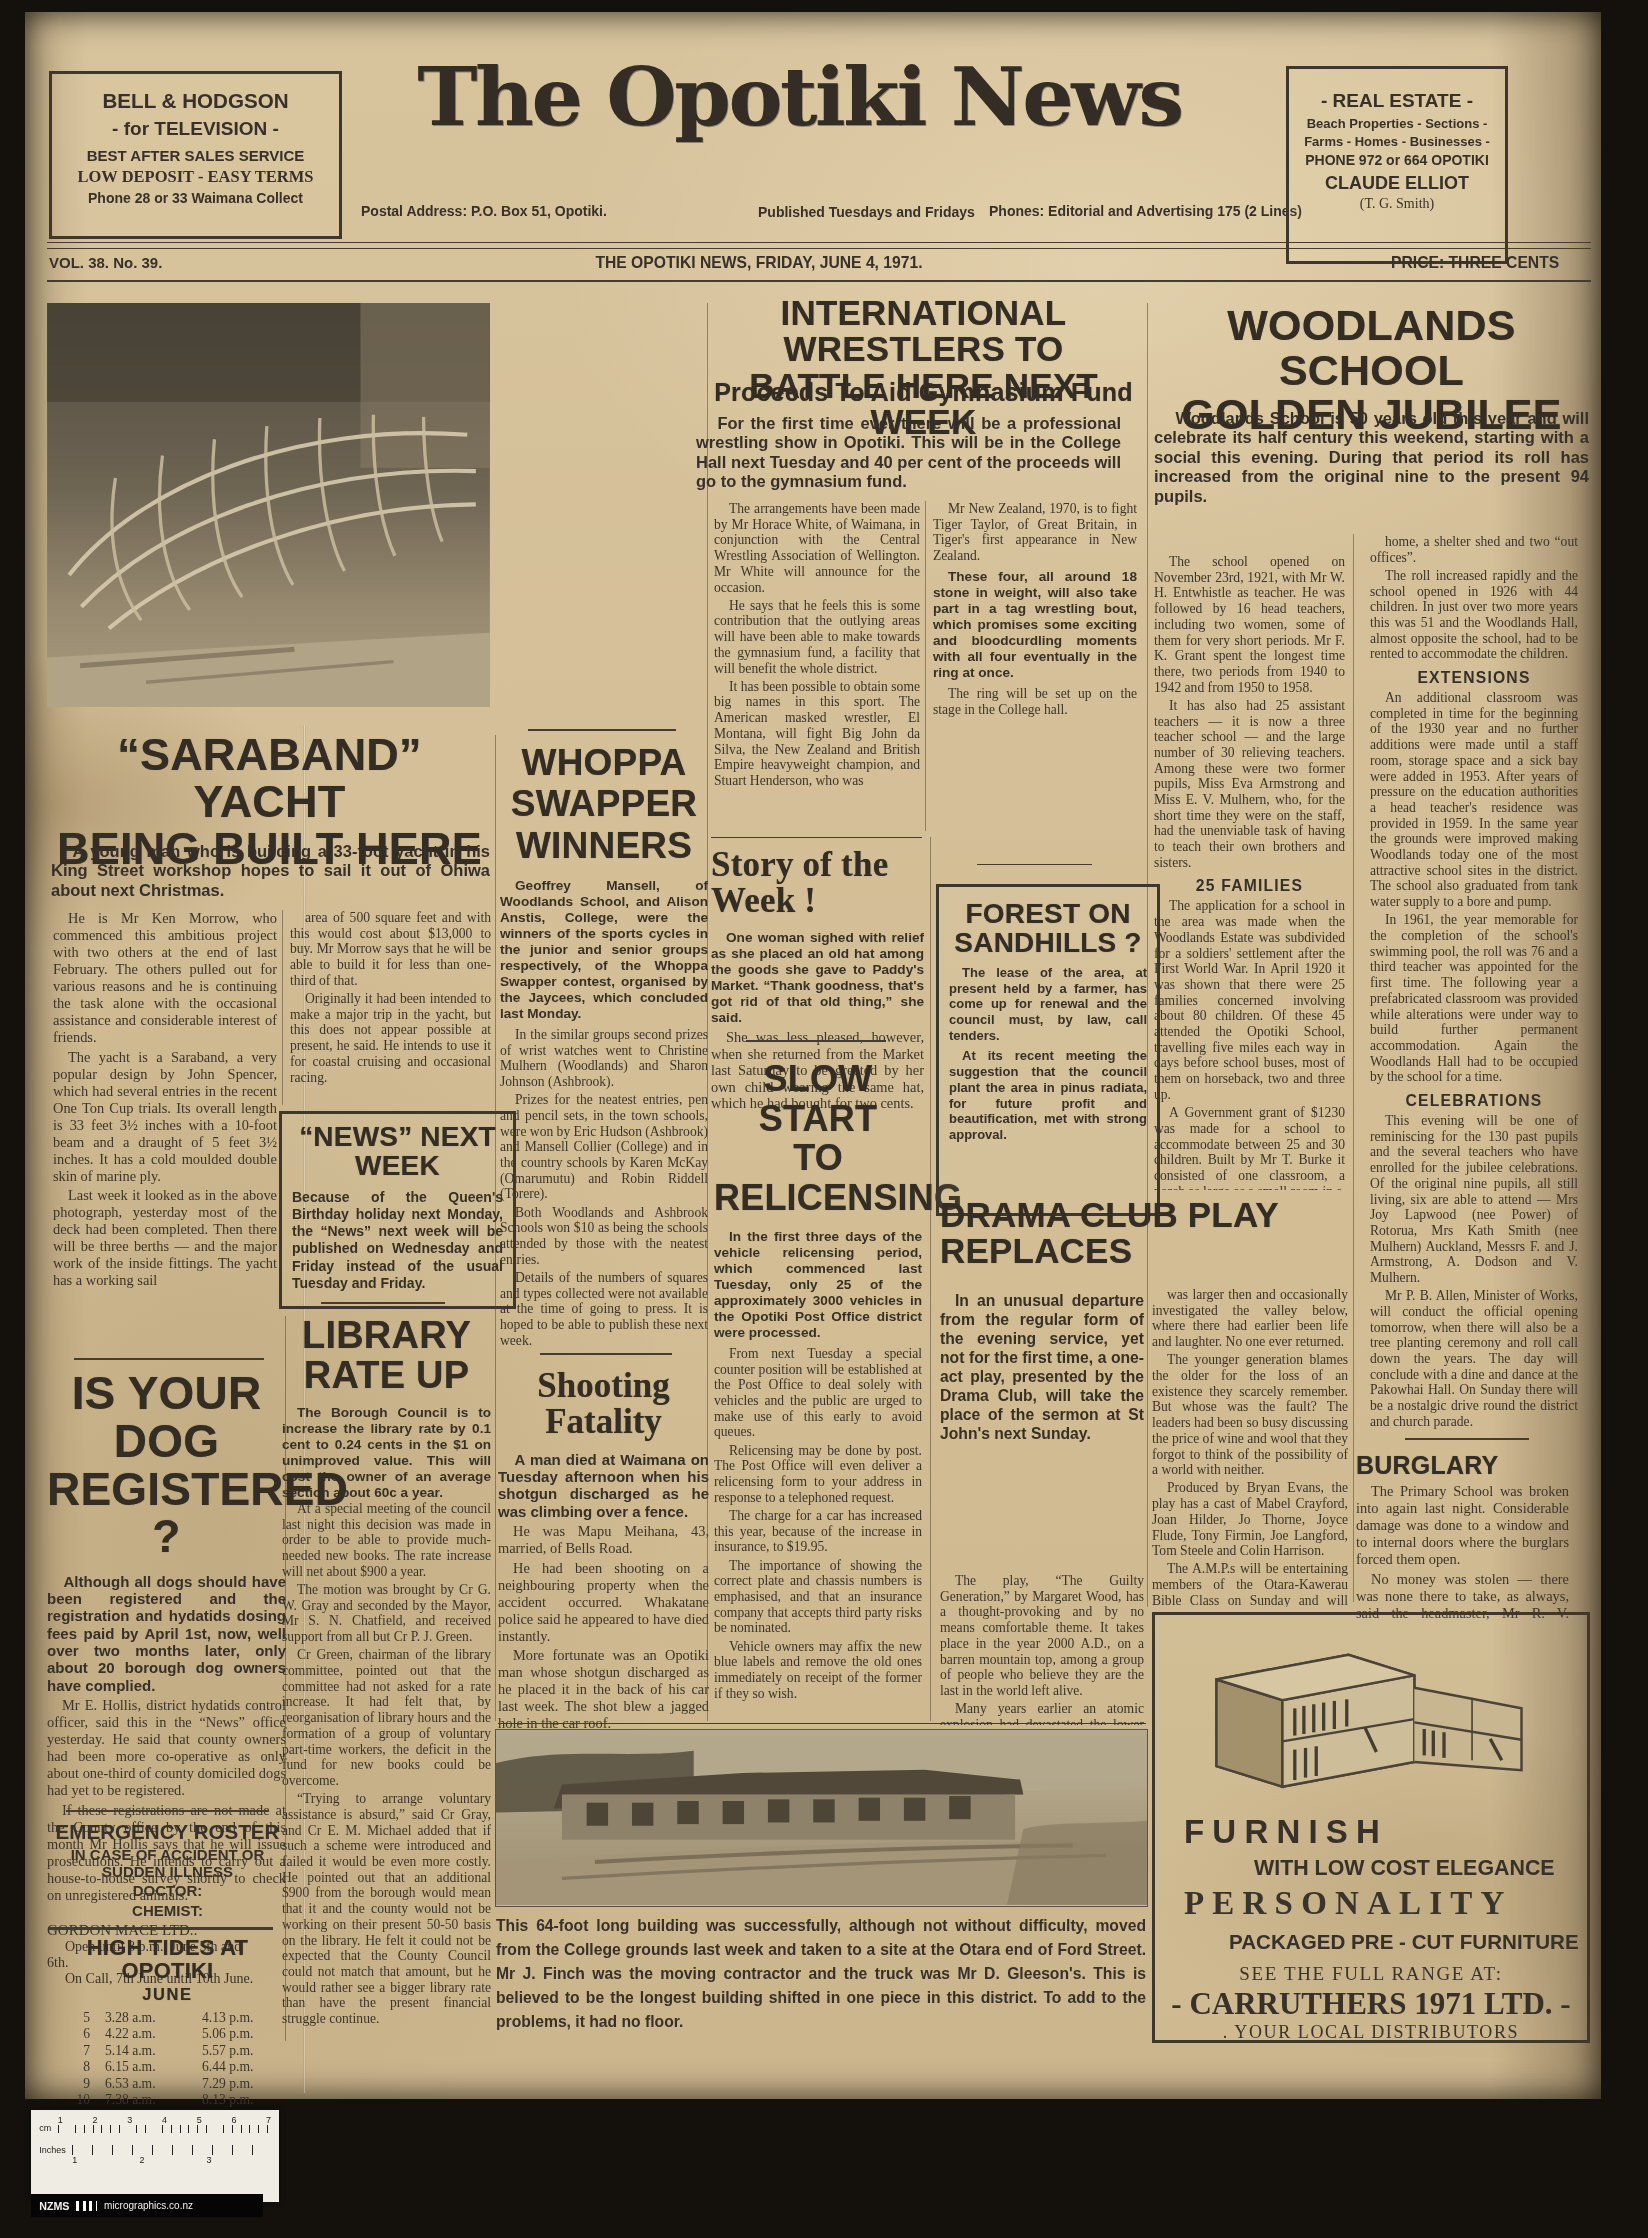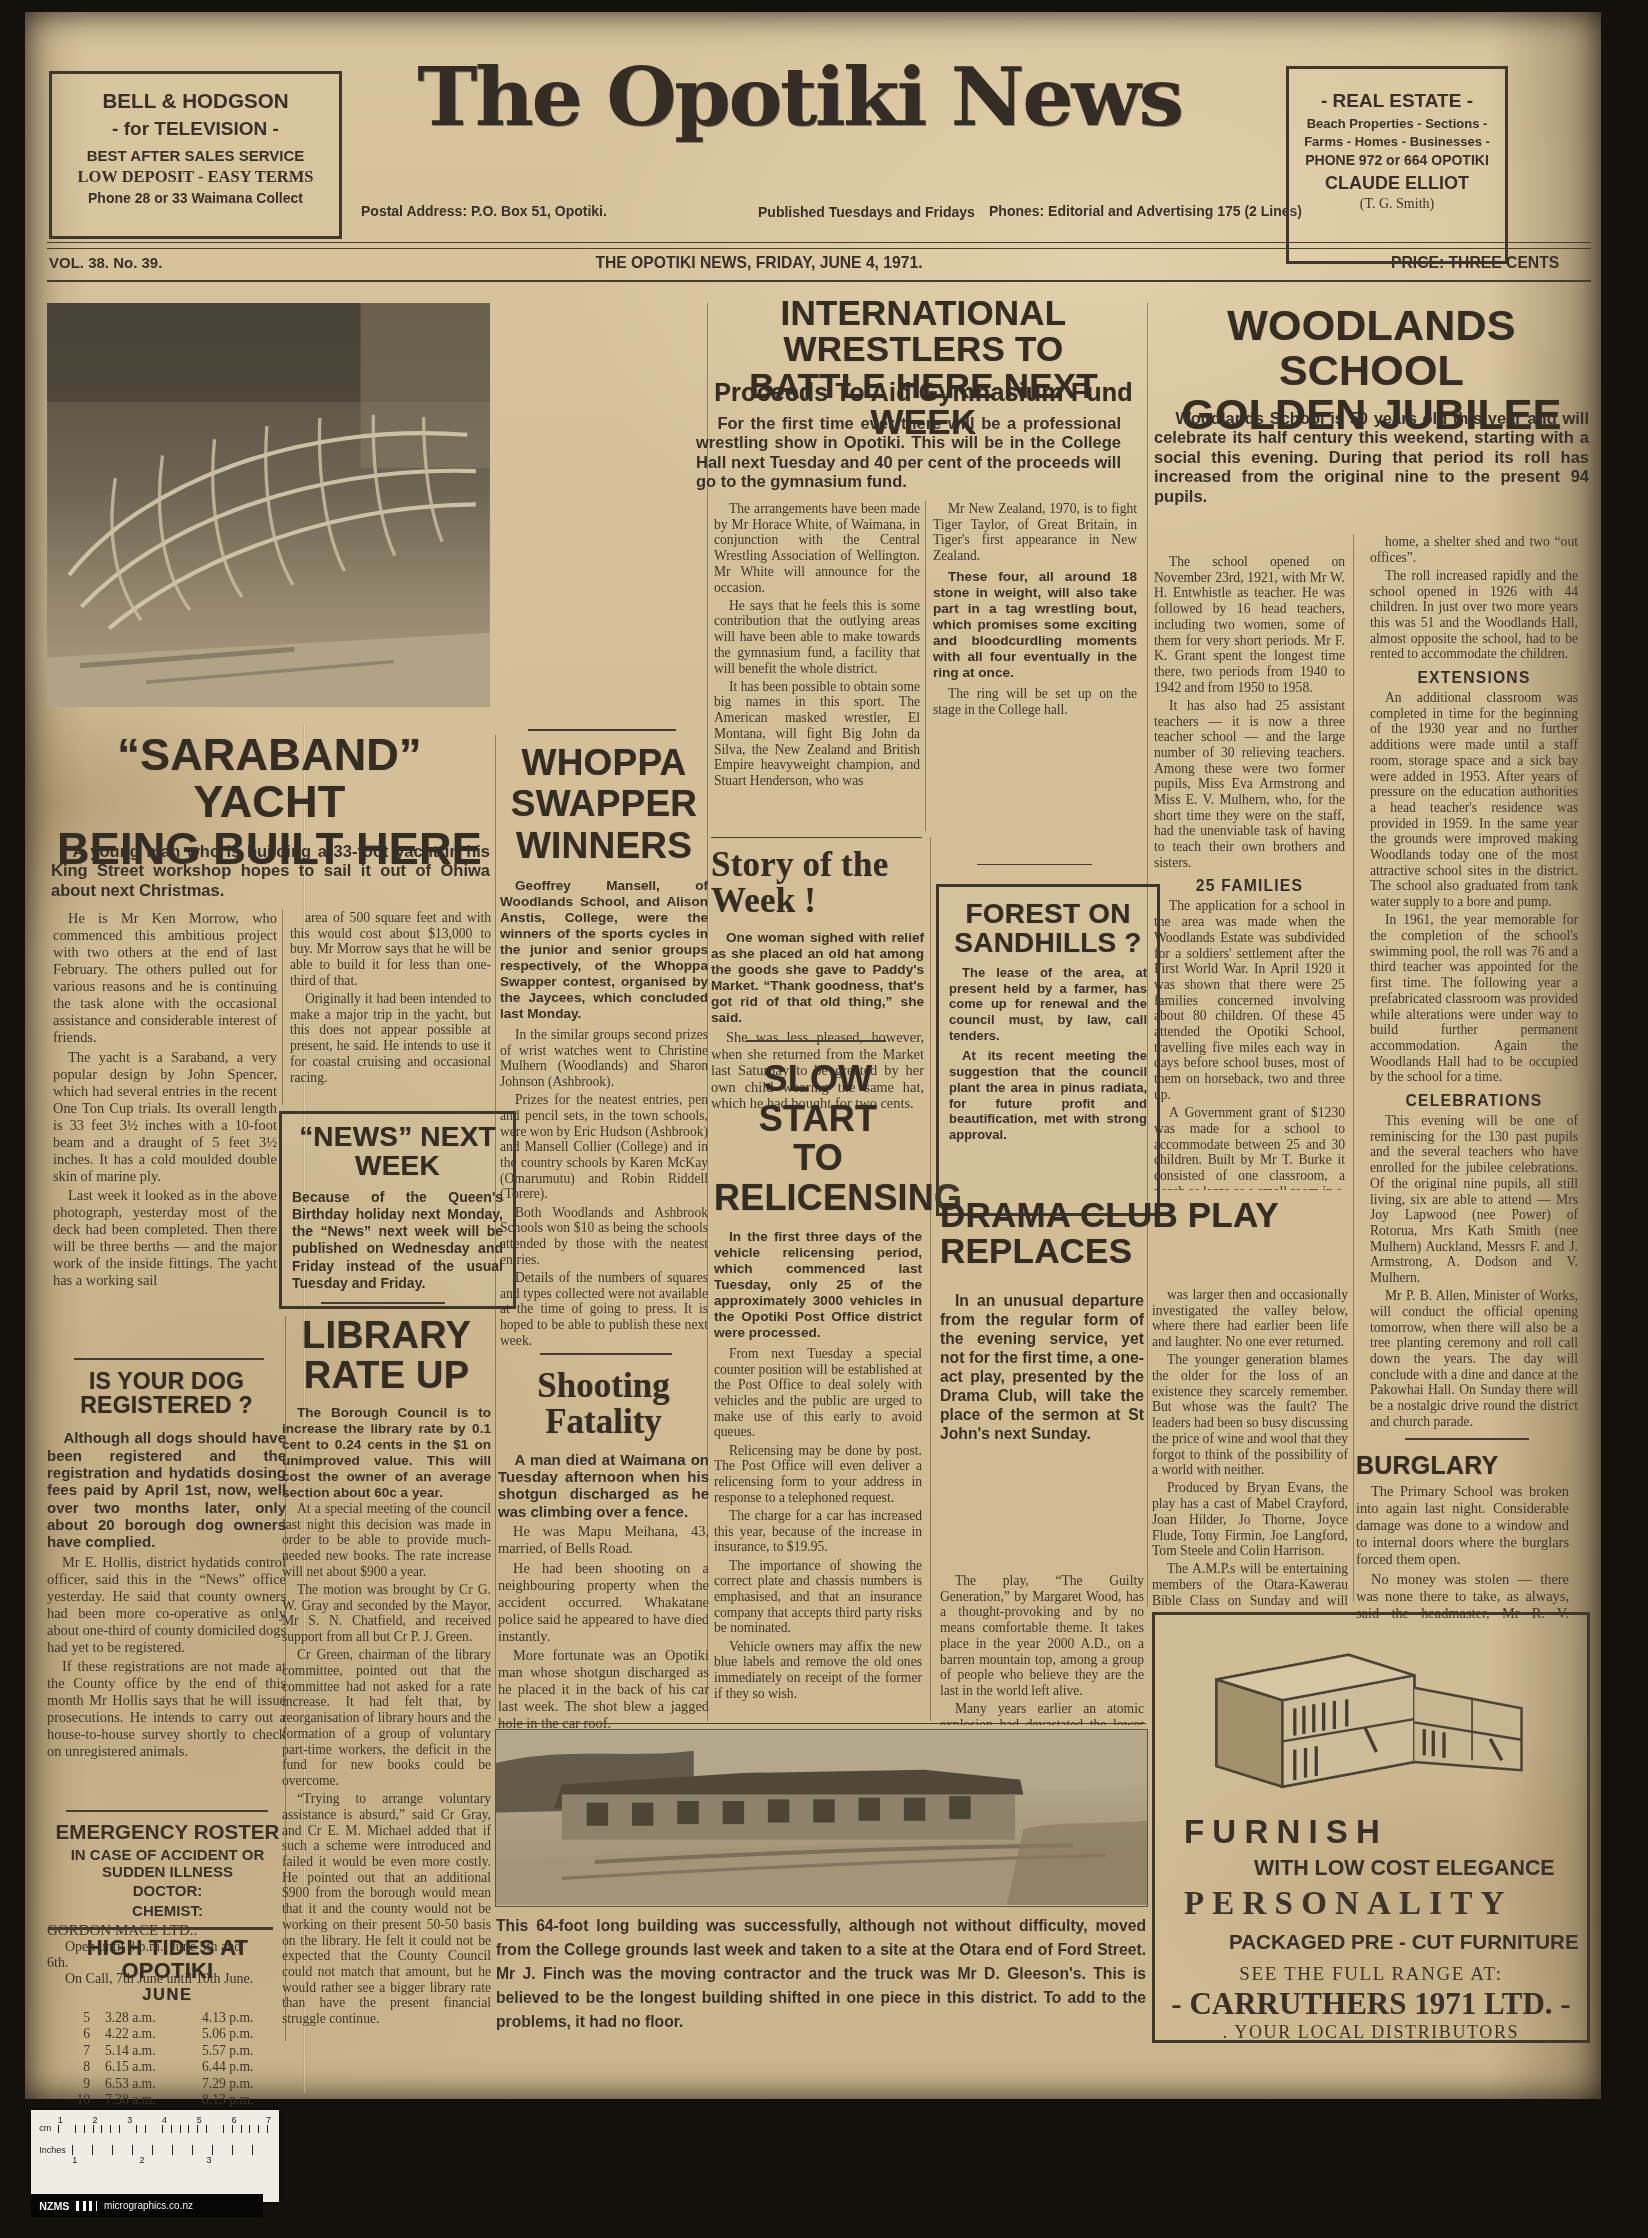--- a/index.html
+++ b/index.html
@@ -149,21 +149,21 @@
     <div class="body clip" style="height:577px;">
         <p>At a special meeting of the council last night this decision was made in order to be able to provide much-needed new books. The rate increase will net about $900 a year.</p>
         <p>The motion was brought by Cr G. W. Gray and seconded by the Mayor, Mr S. N. Chatfield, and received support from all but Cr P. J. Green.</p>
         <p>Cr Green, chairman of the library committee, pointed out that the committee had not asked for a rate increase. It had felt that, by reorganisation of library hours and the formation of a group of voluntary part-time workers, the deficit in the fund for new books could be overcome.</p>
         <p>“Trying to arrange voluntary assistance is absurd,” said Cr Gray, and Cr E. M. Michael added that if such a scheme were introduced and failed it would be even more costly. He pointed out that an additional $900 from the borough would mean that it and the county would not be working on their present 50-50 basis on the library. He felt it could not be expected that the County Council could not match that amount, but he would rather see a bigger library rate than have the present financial struggle continue.</p>
       </div>
   </div>
 
   <div class="a rule" style="left:74px;top:1358px;width:190px;"></div>
   <div class="a" style="left:47px;top:1370px;width:239px;">
-    <div class="hl" style="font-size:23px;">
+    <div class="hl" style="font-size:46px;">
       <div>IS YOUR DOG</div>
       <div>REGISTERED ?</div>
     </div>
     <div class="lead18" style="margin-top:11.5px;">Although all dogs should have been registered and the registration and hydatids dosing fees paid by April 1st, now, well over two months later, only about 20 borough dog owners have complied.</div>
     <div class="body b18 clip" style="margin-top:3.3px;height:272px;">
         <p>Mr E. Hollis, district hydatids control officer, said this in the “News” office yesterday. He said that county owners had been more co-operative as only about one-third of county domiciled dogs had yet to be registered.</p>
         <p>If these registrations are not made at the County office by the end of this month Mr Hollis says that he will issue prosecutions. He intends to carry out a house-to-house survey shortly to check on unregistered animals.</p>
       </div>
   </div>
   <div class="a rule" style="left:66px;top:1810px;width:202px;"></div>

